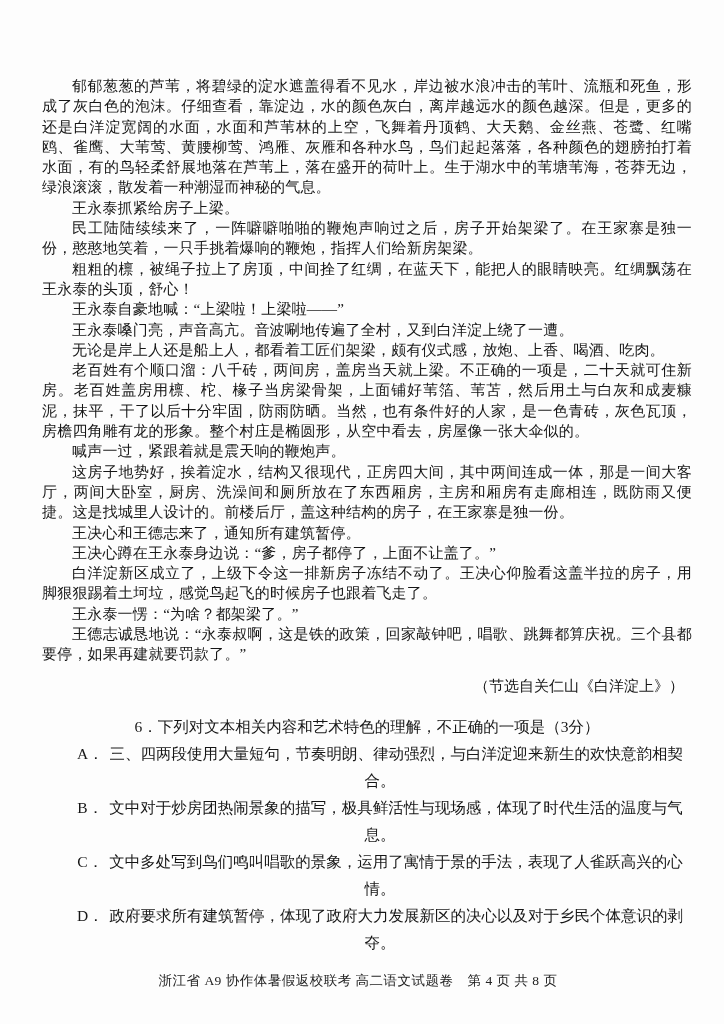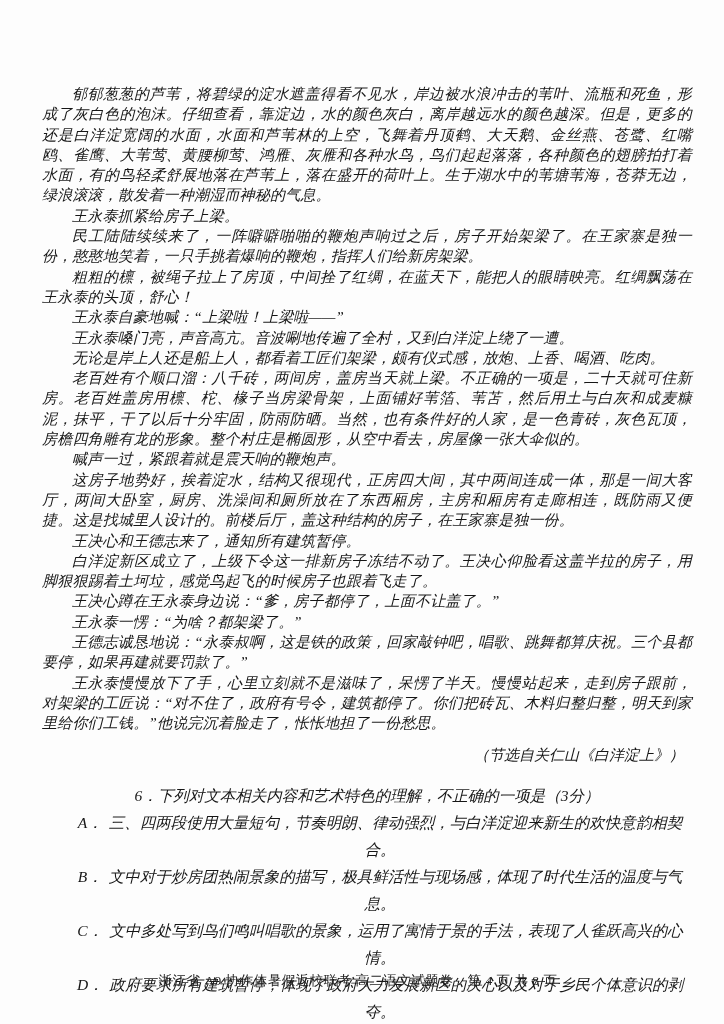--- a/index.html
+++ b/index.html
@@ -11,21 +11,21 @@
   .page {
     position: relative;
     width: 724px; height: 1024px;
     background: #fdfdfd;
     color: #161616;
     overflow: hidden;
     box-sizing: border-box;
   }
   .content {
     position: absolute;
-    top: 84px; left: 42px; right: 32px; font-style: italic;
+    top: 76px; left: 42px; right: 32px;
   }
   .para {
     margin: 0;
     text-indent: 2em;
     font-size: 15px;
     line-height: 20.3px;
     text-align: justify;
     letter-spacing: 0.2px;
   }
   .attribution {
@@ -63,25 +63,24 @@
     <p class="para">王永泰抓紧给房子上梁。</p>
     <p class="para">民工陆陆续续来了，一阵噼噼啪啪的鞭炮声响过之后，房子开始架梁了。在王家寨是独一份，憨憨地笑着，一只手挑着爆响的鞭炮，指挥人们给新房架梁。</p>
     <p class="para">粗粗的檩，被绳子拉上了房顶，中间拴了红绸，在蓝天下，能把人的眼睛映亮。红绸飘荡在王永泰的头顶，舒心！</p>
     <p class="para">王永泰自豪地喊：“上梁啦！上梁啦——”</p>
     <p class="para">王永泰嗓门亮，声音高亢。音波唰地传遍了全村，又到白洋淀上绕了一遭。</p>
     <p class="para">无论是岸上人还是船上人，都看着工匠们架梁，颇有仪式感，放炮、上香、喝酒、吃肉。</p>
     <p class="para">老百姓有个顺口溜：八千砖，两间房，盖房当天就上梁。不正确的一项是，二十天就可住新房。老百姓盖房用檩、柁、椽子当房梁骨架，上面铺好苇箔、苇苫，然后用土与白灰和成麦糠泥，抹平，干了以后十分牢固，防雨防晒。当然，也有条件好的人家，是一色青砖，灰色瓦顶，房檐四角雕有龙的形象。整个村庄是椭圆形，从空中看去，房屋像一张大伞似的。</p>
     <p class="para">喊声一过，紧跟着就是震天响的鞭炮声。</p>
     <p class="para">这房子地势好，挨着淀水，结构又很现代，正房四大间，其中两间连成一体，那是一间大客厅，两间大卧室，厨房、洗澡间和厕所放在了东西厢房，主房和厢房有走廊相连，既防雨又便捷。这是找城里人设计的。前楼后厅，盖这种结构的房子，在王家寨是独一份。</p>
     <p class="para">王决心和王德志来了，通知所有建筑暂停。</p>
+    <p class="para">王决心蹲在王永泰身边说：“爹，房子都停了，上面不让盖了。”</p>
     <p class="para">白洋淀新区成立了，上级下令这一排新房子冻结不动了。王决心仰脸看这盖半拉的房子，用脚狠狠踢着土坷垃，感觉鸟起飞的时候房子也跟着飞走了。</p>
-    <p class="para">王决心蹲在王永泰身边说：“爹，房子都停了，上面不让盖了。”</p>
     <p class="para">王永泰一愣：“为啥？都架梁了。”</p>
     <p class="para">王德志诚恳地说：“永泰叔啊，这是铁的政策，回家敲钟吧，唱歌、跳舞都算庆祝。三个县都要停，如果再建就要罚款了。”</p>
-    <p class="para">王永泰慢慢放下了手，心里立刻就不是滋味了，呆愣了半天。慢慢站起来，走到房子跟前，对架梁的工匠说：“对不住了，政府有号令，建筑都停了。你们把砖瓦、木料归整归整，明天到家里给你们工钱。”他说完沉着脸走了，怅怅地担了一份愁思。</p>
 
     <div class="attribution">（节选自关仁山《白洋淀上》）</div>
 
     <div class="question-block">
       <p class="question-stem"><span>6．</span><span>下列对文本相关内容和艺术特色的理解，不正确的一项是（3分）</span></p>
       <p class="option"><span class="opt-label">A．</span><span>三、四两段使用大量短句，节奏明朗、律动强烈，与白洋淀迎来新生的欢快意韵相契合。</span></p>
       <p class="option"><span class="opt-label">B．</span><span>文中对于炒房团热闹景象的描写，极具鲜活性与现场感，体现了时代生活的温度与气息。</span></p>
       <p class="option"><span class="opt-label">C．</span><span>文中多处写到鸟们鸣叫唱歌的景象，运用了寓情于景的手法，表现了人雀跃高兴的心情。</span></p>
       <p class="option"><span class="opt-label">D．</span><span>政府要求所有建筑暂停，体现了政府大力发展新区的决心以及对于乡民个体意识的剥夺。</span></p>
     </div>

